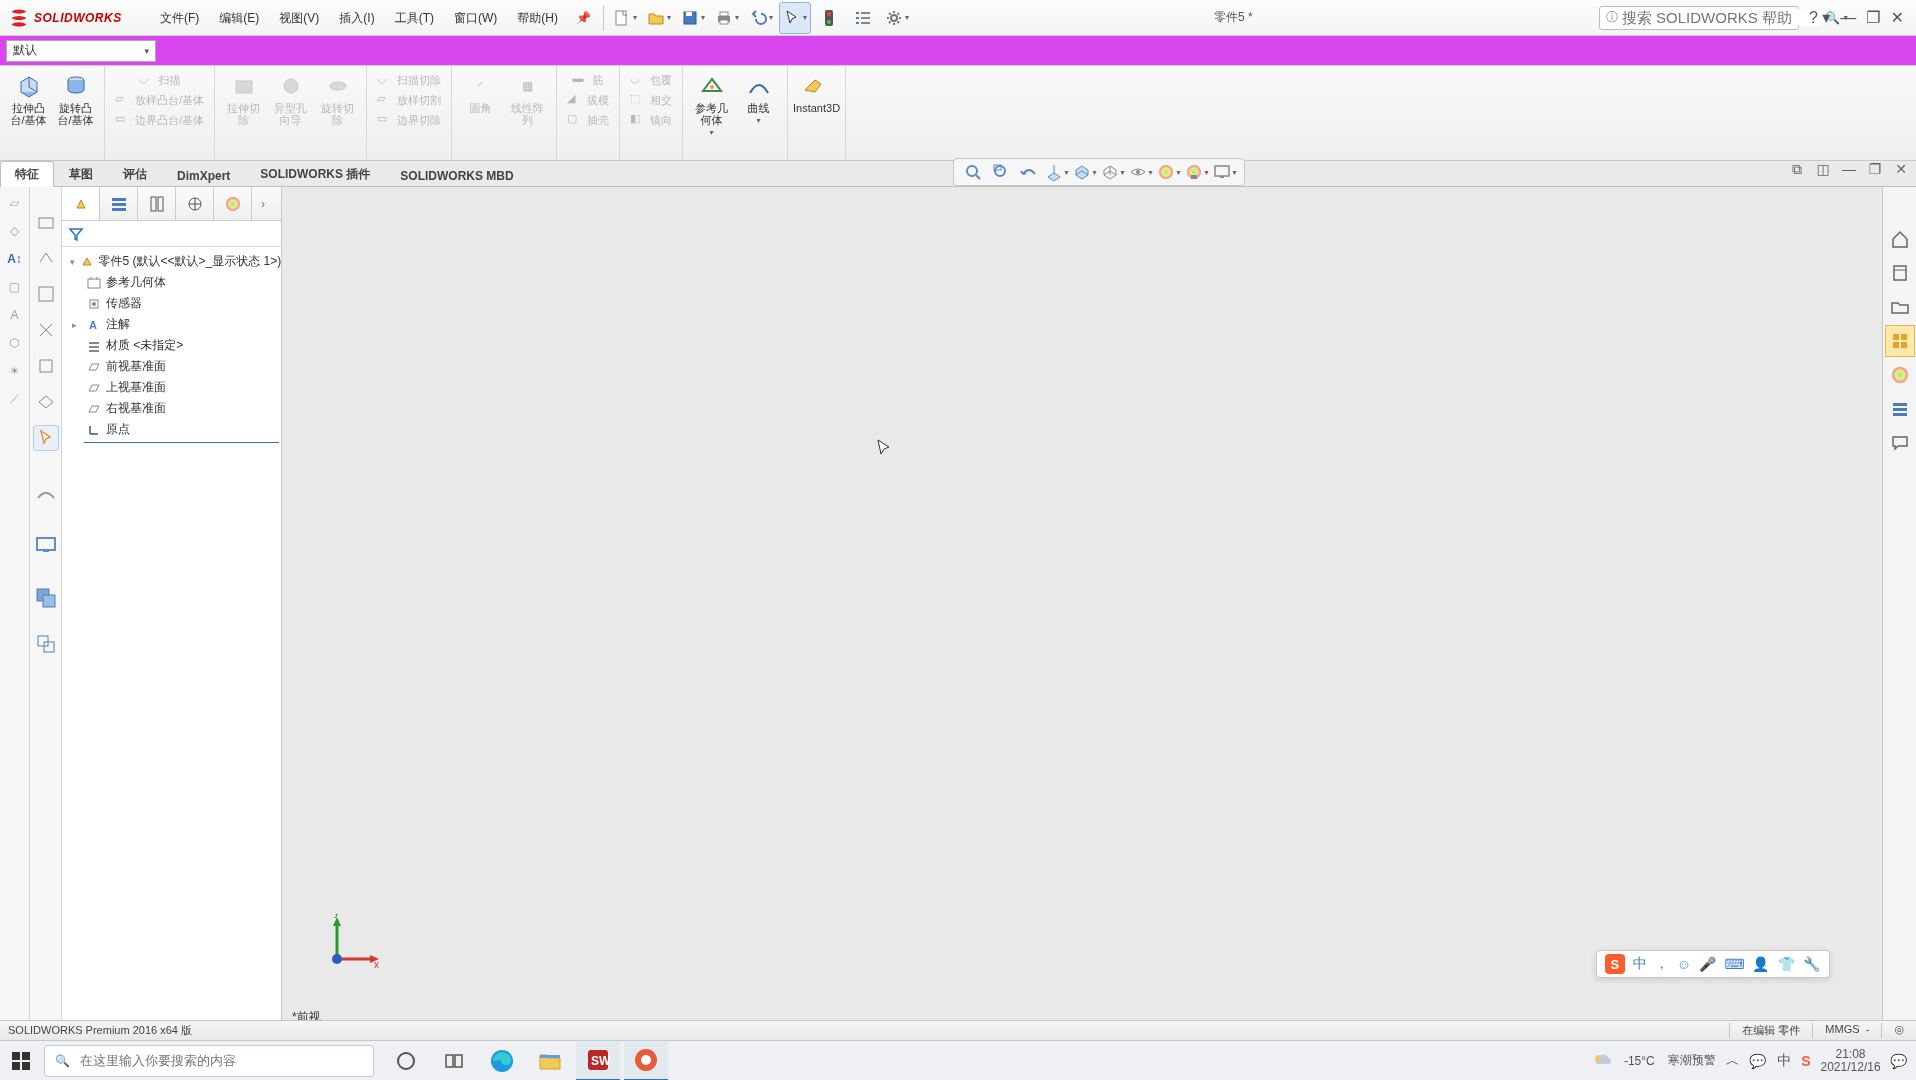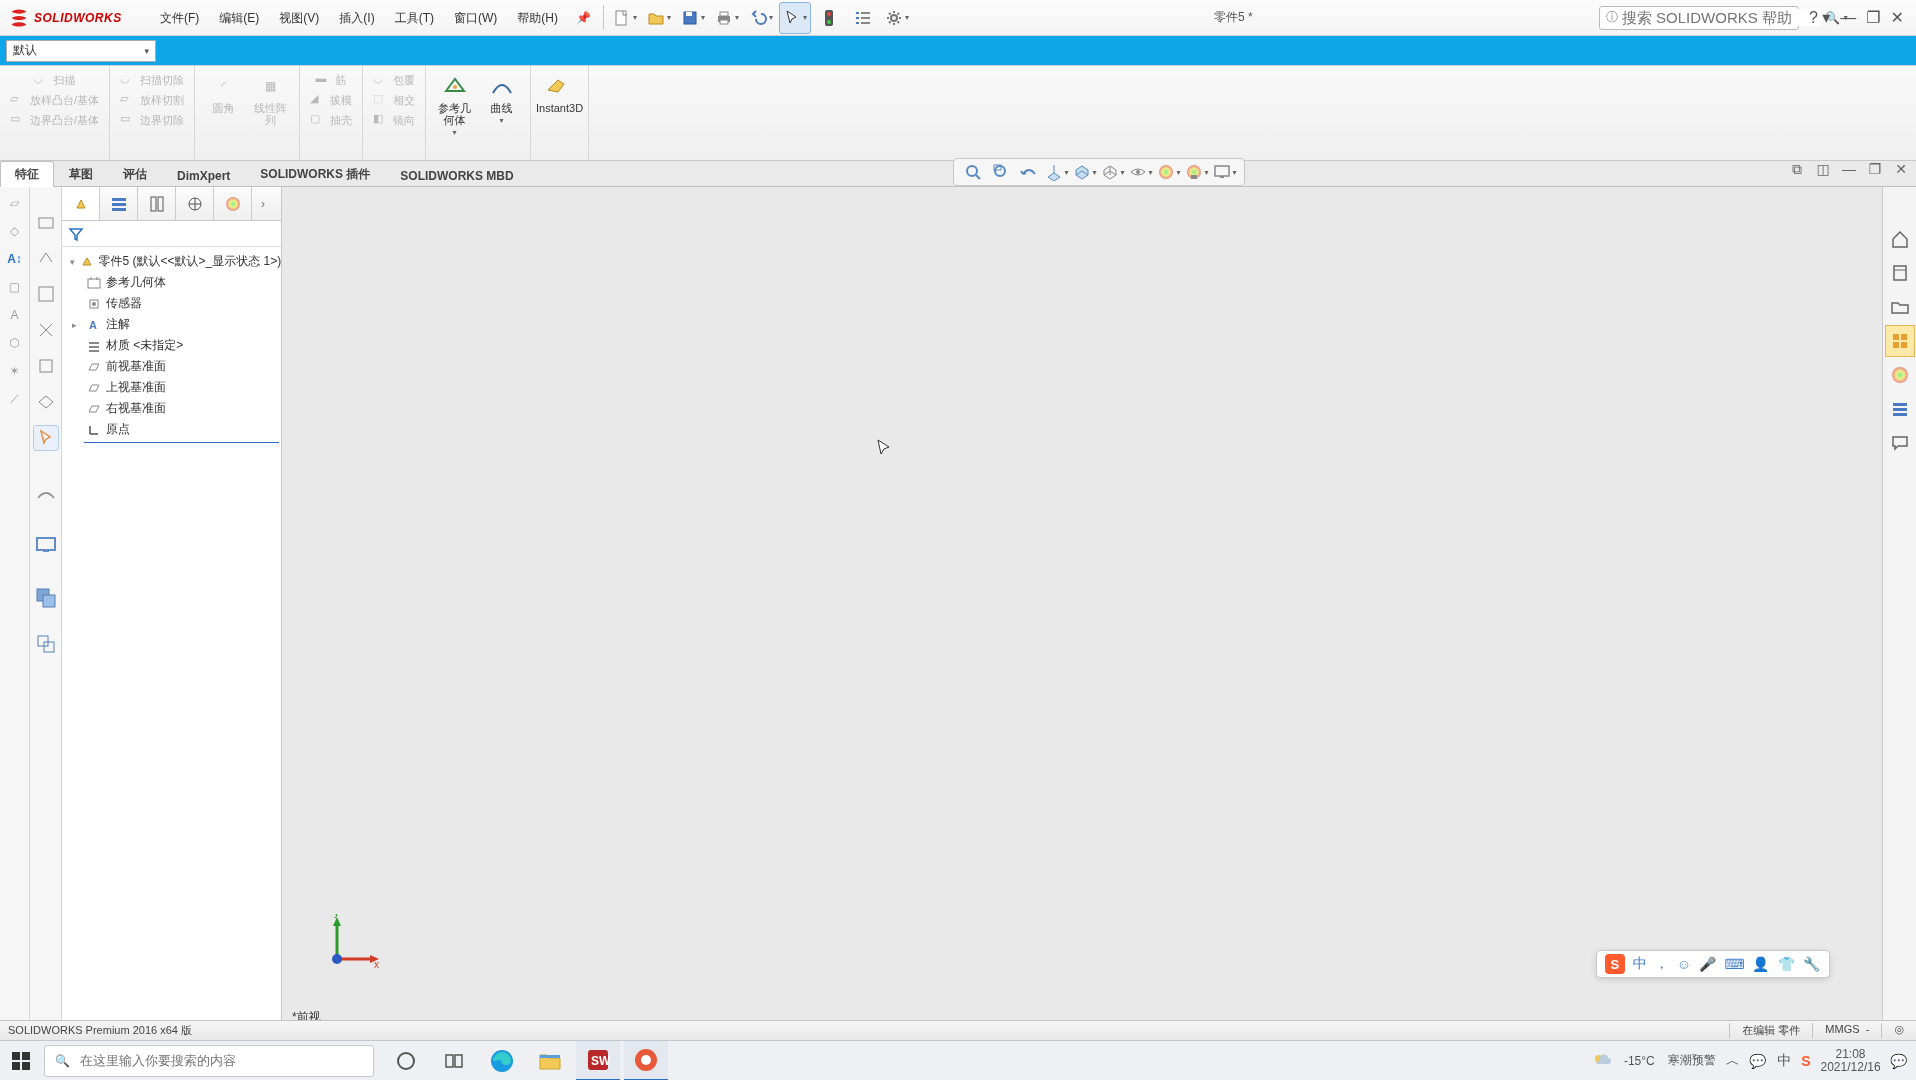--- a/index.html
+++ b/index.html
@@ -14,21 +14,21 @@
 .menubar .tbtn { width:32px; height:32px; display:flex; align-items:center; justify-content:center; margin:0 1px; border:1px solid transparent; border-radius:3px; }
 .menubar .tbtn.dd::after { content:"▾"; font-size:8px; color:#666; margin-left:2px; }
 .menubar .tbtn.sel { background:#dbe8f7; border-color:#8db5e0; }
 .menubar .doc-title { margin-left:300px; color:#555; }
 .searchbox { margin-left:auto; display:flex; align-items:center; border:1px solid #bbb; border-radius:3px; height:24px; padding:0 6px; background:#fff; width:200px; color:#888; gap:4px; }
 .searchbox input { border:none; outline:none; flex:1; font-size:15px; color:#ef4444; }
 .win-ctrls { display:flex; gap:10px; padding:0 12px 0 10px; align-items:center; }
 .win-ctrls span { font-size:16px; color:#555; cursor:default; }
 
 
-.config-row { height:30px; display:flex; align-items:center; padding:0 6px; background:#0ea5e9; border-bottom:1px solid #d0d0d0;}
+.config-row { height:30px; display:flex; align-items:center; padding:0 6px; background:#d946ef; border-bottom:1px solid #d0d0d0;}
 .config-sel { width:150px; height:22px; border:1px solid #aaa; background:#fff; display:flex; align-items:center; padding:0 6px; justify-content:space-between; font-size:12px;}
 .ribbon { height:95px; background:linear-gradient(#f9f9f9,#efefef); border-bottom:1px solid #c8c8c8; display:flex; }
 .rgroup { display:flex; flex-direction:column; align-items:center; justify-content:flex-start; padding:4px 6px; border-right:1px solid #d8d8d8; }
 .rgroup .row { display:flex; gap:2px; }
 .rbtn-lg { width:45px; display:flex; flex-direction:column; align-items:center; gap:2px; padding:2px; color:#333; }
 .rbtn-lg .ic { width:28px; height:28px; display:flex; align-items:center; justify-content:center; }
 .rbtn-lg .lbl { font-size:11px; text-align:center; line-height:12px; }
 .rbtn-sm { display:flex; align-items:center; gap:4px; padding:2px 4px; height:20px; font-size:11px; }
 .rbtn-sm .ic { width:16px; height:16px; }
 .disabled, .disabled * { color:#b8b8b8 !important; }
@@ -203,33 +203,84 @@
 </div>
 
 <div class="config-row">
   <div class="config-sel">
     <span>默认</span>
     <span style="font-size:9px;color:#555">▾</span>
   </div>
 </div>
 
 <div class="ribbon">
+  <div class="rgroup">
+    <div class="row">
+      <div class="rbtn-lg">
+          <span class="ic">
+            <svg width="28" height="28" viewBox="0 0 28 28">
+              <path d="M6 20l8-5 8 5-8 5z" fill="#8ab6e8" stroke="#3a6aa8"></path>
+              <path d="M6 20V10l8-5 8 5v10" fill="#c8deee" stroke="#3a6aa8"></path>
+              <path d="M14 5v10l8 5" fill="none" stroke="#3a6aa8"></path>
+            </svg>
+          </span>
+          <span class="lbl">拉伸凸台/基体</span>
+        </div>
+      <div class="rbtn-lg">
+          <span class="ic">
+            <svg width="28" height="28" viewBox="0 0 28 28">
+              <ellipse cx="14" cy="8" rx="8" ry="3" fill="#c8deee" stroke="#3a6aa8"></ellipse>
+              <path d="M6 8v10a8 3 0 0 0 16 0V8" fill="#8ab6e8" stroke="#3a6aa8"></path>
+            </svg>
+          </span>
+          <span class="lbl">旋转凸台/基体</span>
+        </div>
+    </div>
+  </div>
   <div class="rgroup disabled">
     <div class="rbtn-sm">
         <span class="ic">◡</span>
         <span>扫描</span>
       </div>
     <div class="rbtn-sm">
         <span class="ic">▱</span>
         <span>放样凸台/基体</span>
       </div>
     <div class="rbtn-sm">
         <span class="ic">▭</span>
         <span>边界凸台/基体</span>
       </div>
+  </div>
+  <div class="rgroup disabled">
+    <div class="row">
+      <div class="rbtn-lg">
+          <span class="ic">
+            <svg width="26" height="26" viewBox="0 0 26 26">
+              <rect x="5" y="8" width="16" height="12" fill="#ddd" stroke="#aaa"></rect>
+            </svg>
+          </span>
+          <span class="lbl">拉伸切除</span>
+        </div>
+      <div class="rbtn-lg">
+          <span class="ic">
+            <svg width="26" height="26" viewBox="0 0 26 26">
+              <circle cx="13" cy="13" r="7" fill="#ddd" stroke="#aaa"></circle>
+            </svg>
+          </span>
+          <span class="lbl">异型孔向导</span>
+        </div>
+      <div class="rbtn-lg">
+          <span class="ic">
+            <svg width="26" height="26" viewBox="0 0 26 26">
+              <ellipse cx="13" cy="13" rx="8" ry="4" fill="#ddd" stroke="#aaa"></ellipse>
+            </svg>
+          </span>
+          <span class="lbl">旋转切除</span>
+        </div>
+    </div>
   </div>
   <div class="rgroup disabled">
     <div class="rbtn-sm">
         <span class="ic">◡</span>
         <span>扫描切除</span>
       </div>
     <div class="rbtn-sm">
         <span class="ic">▱</span>
         <span>放样切割</span>
       </div>

